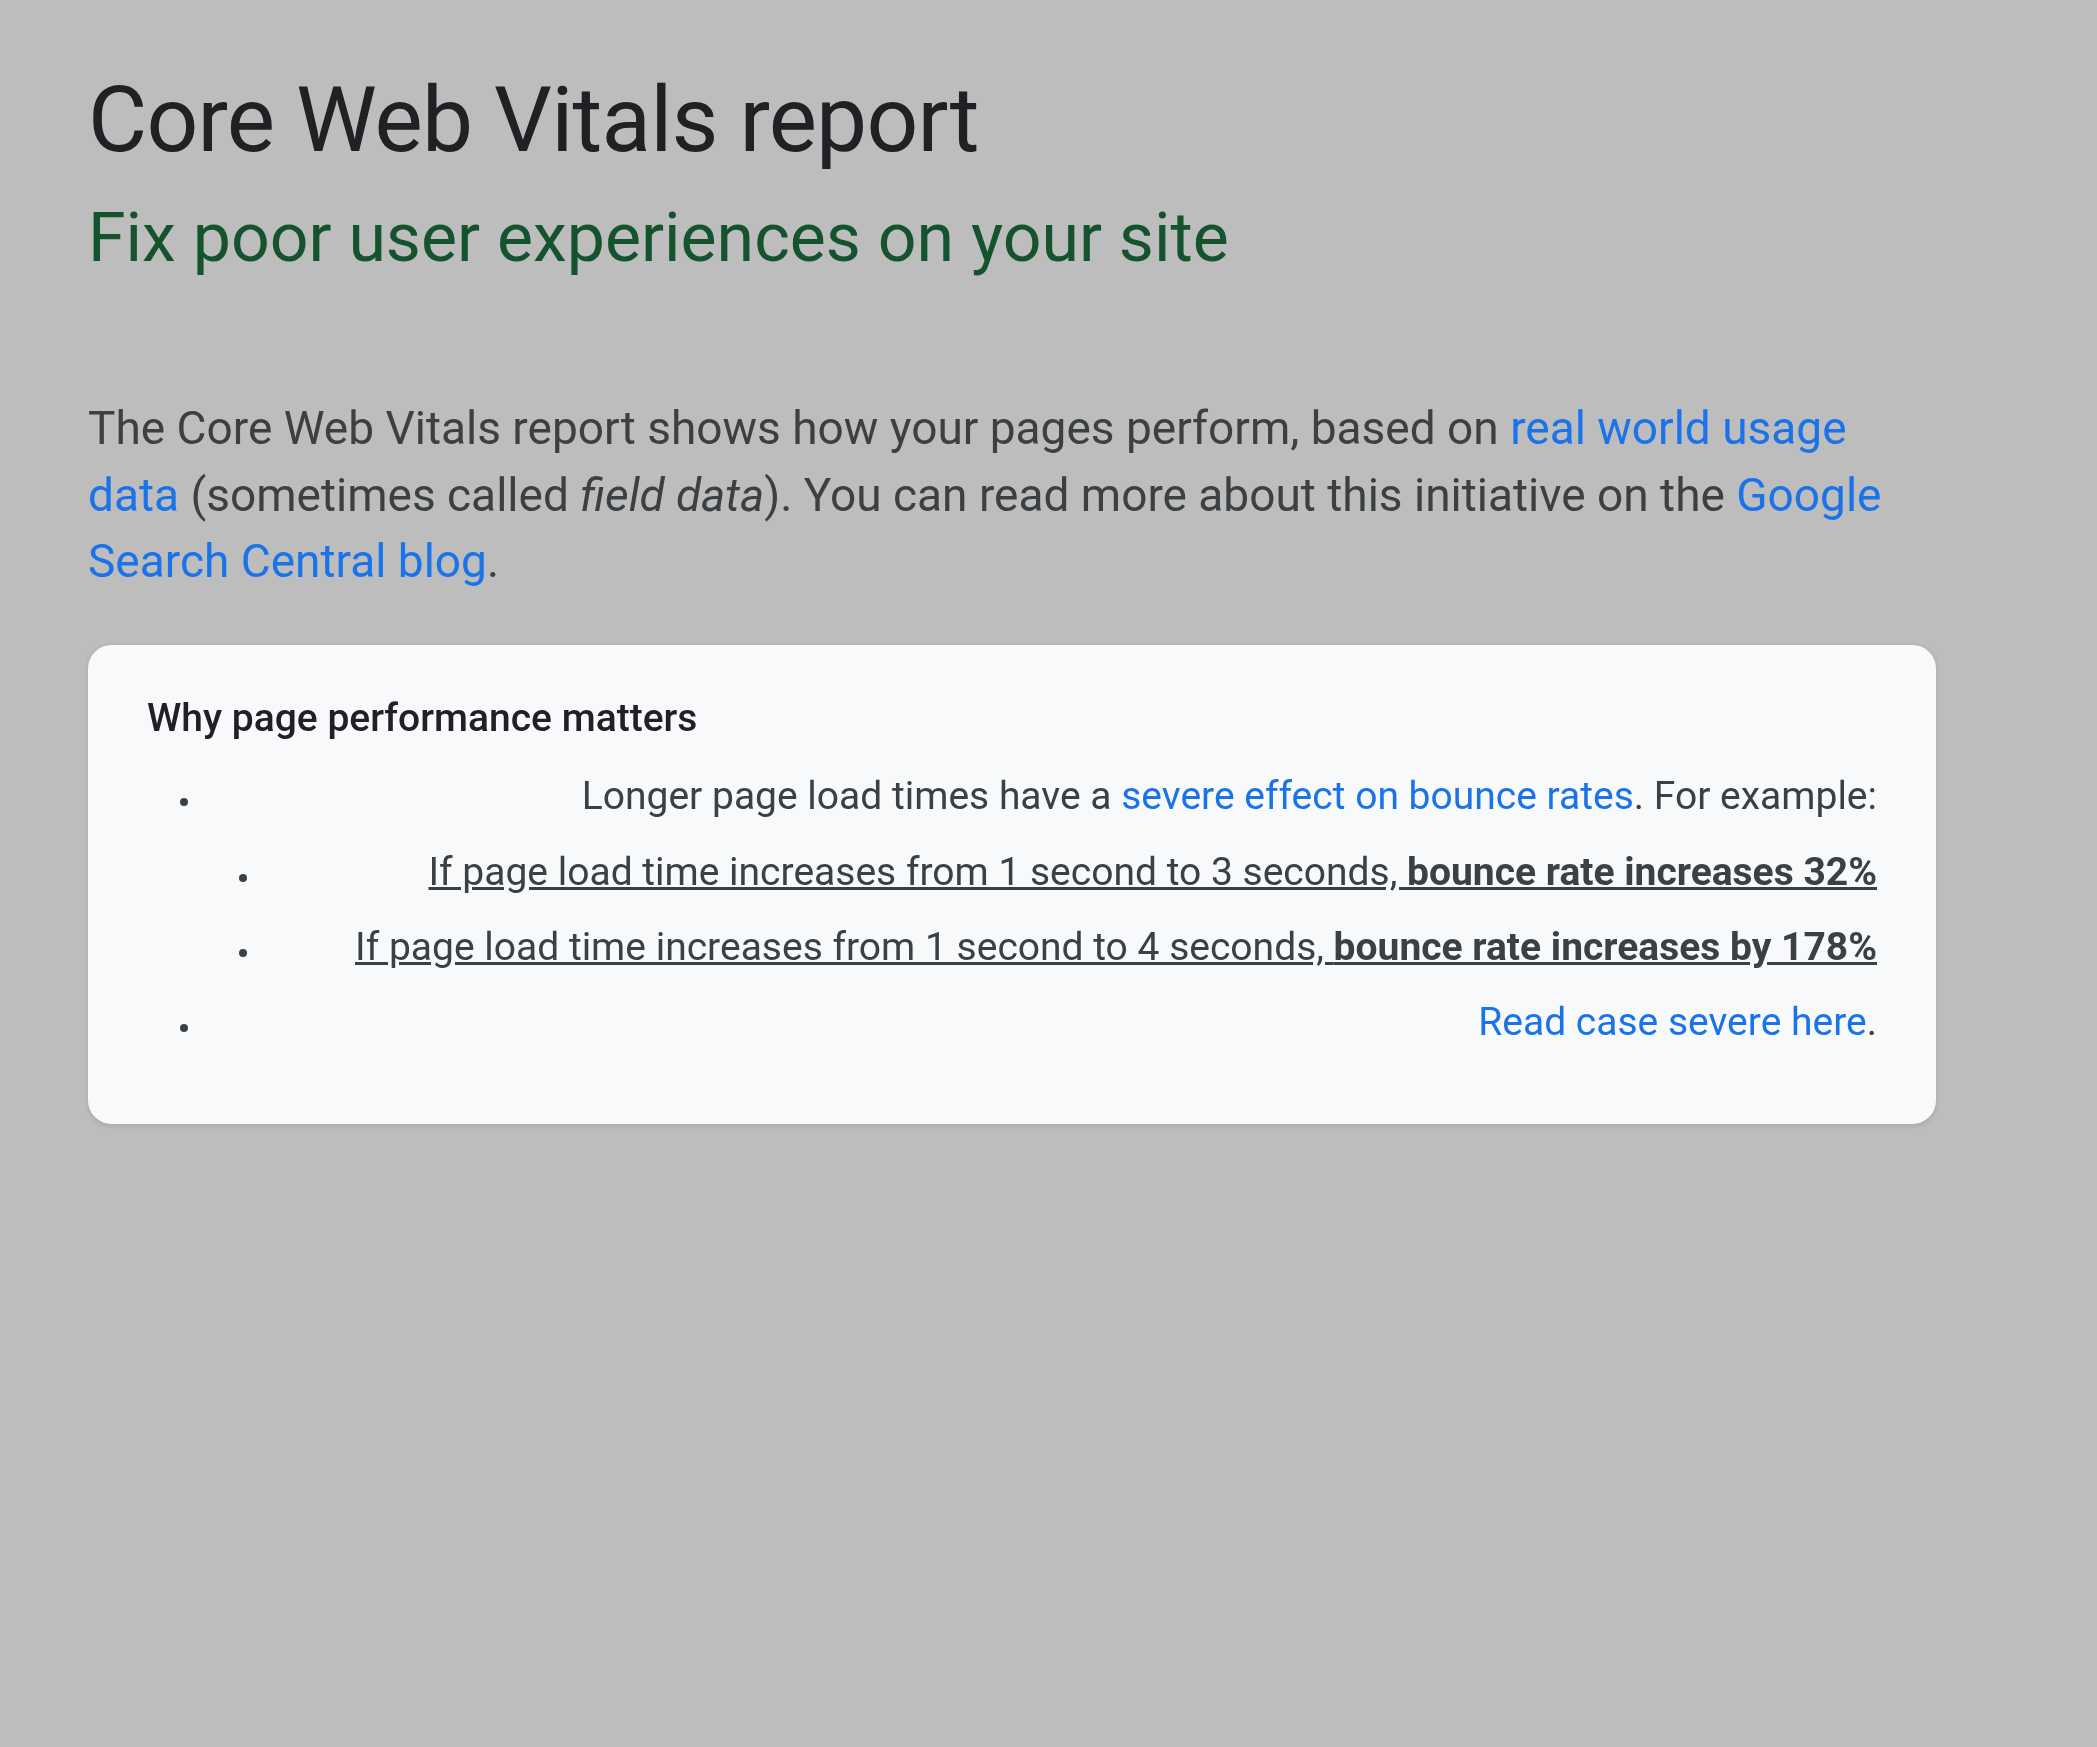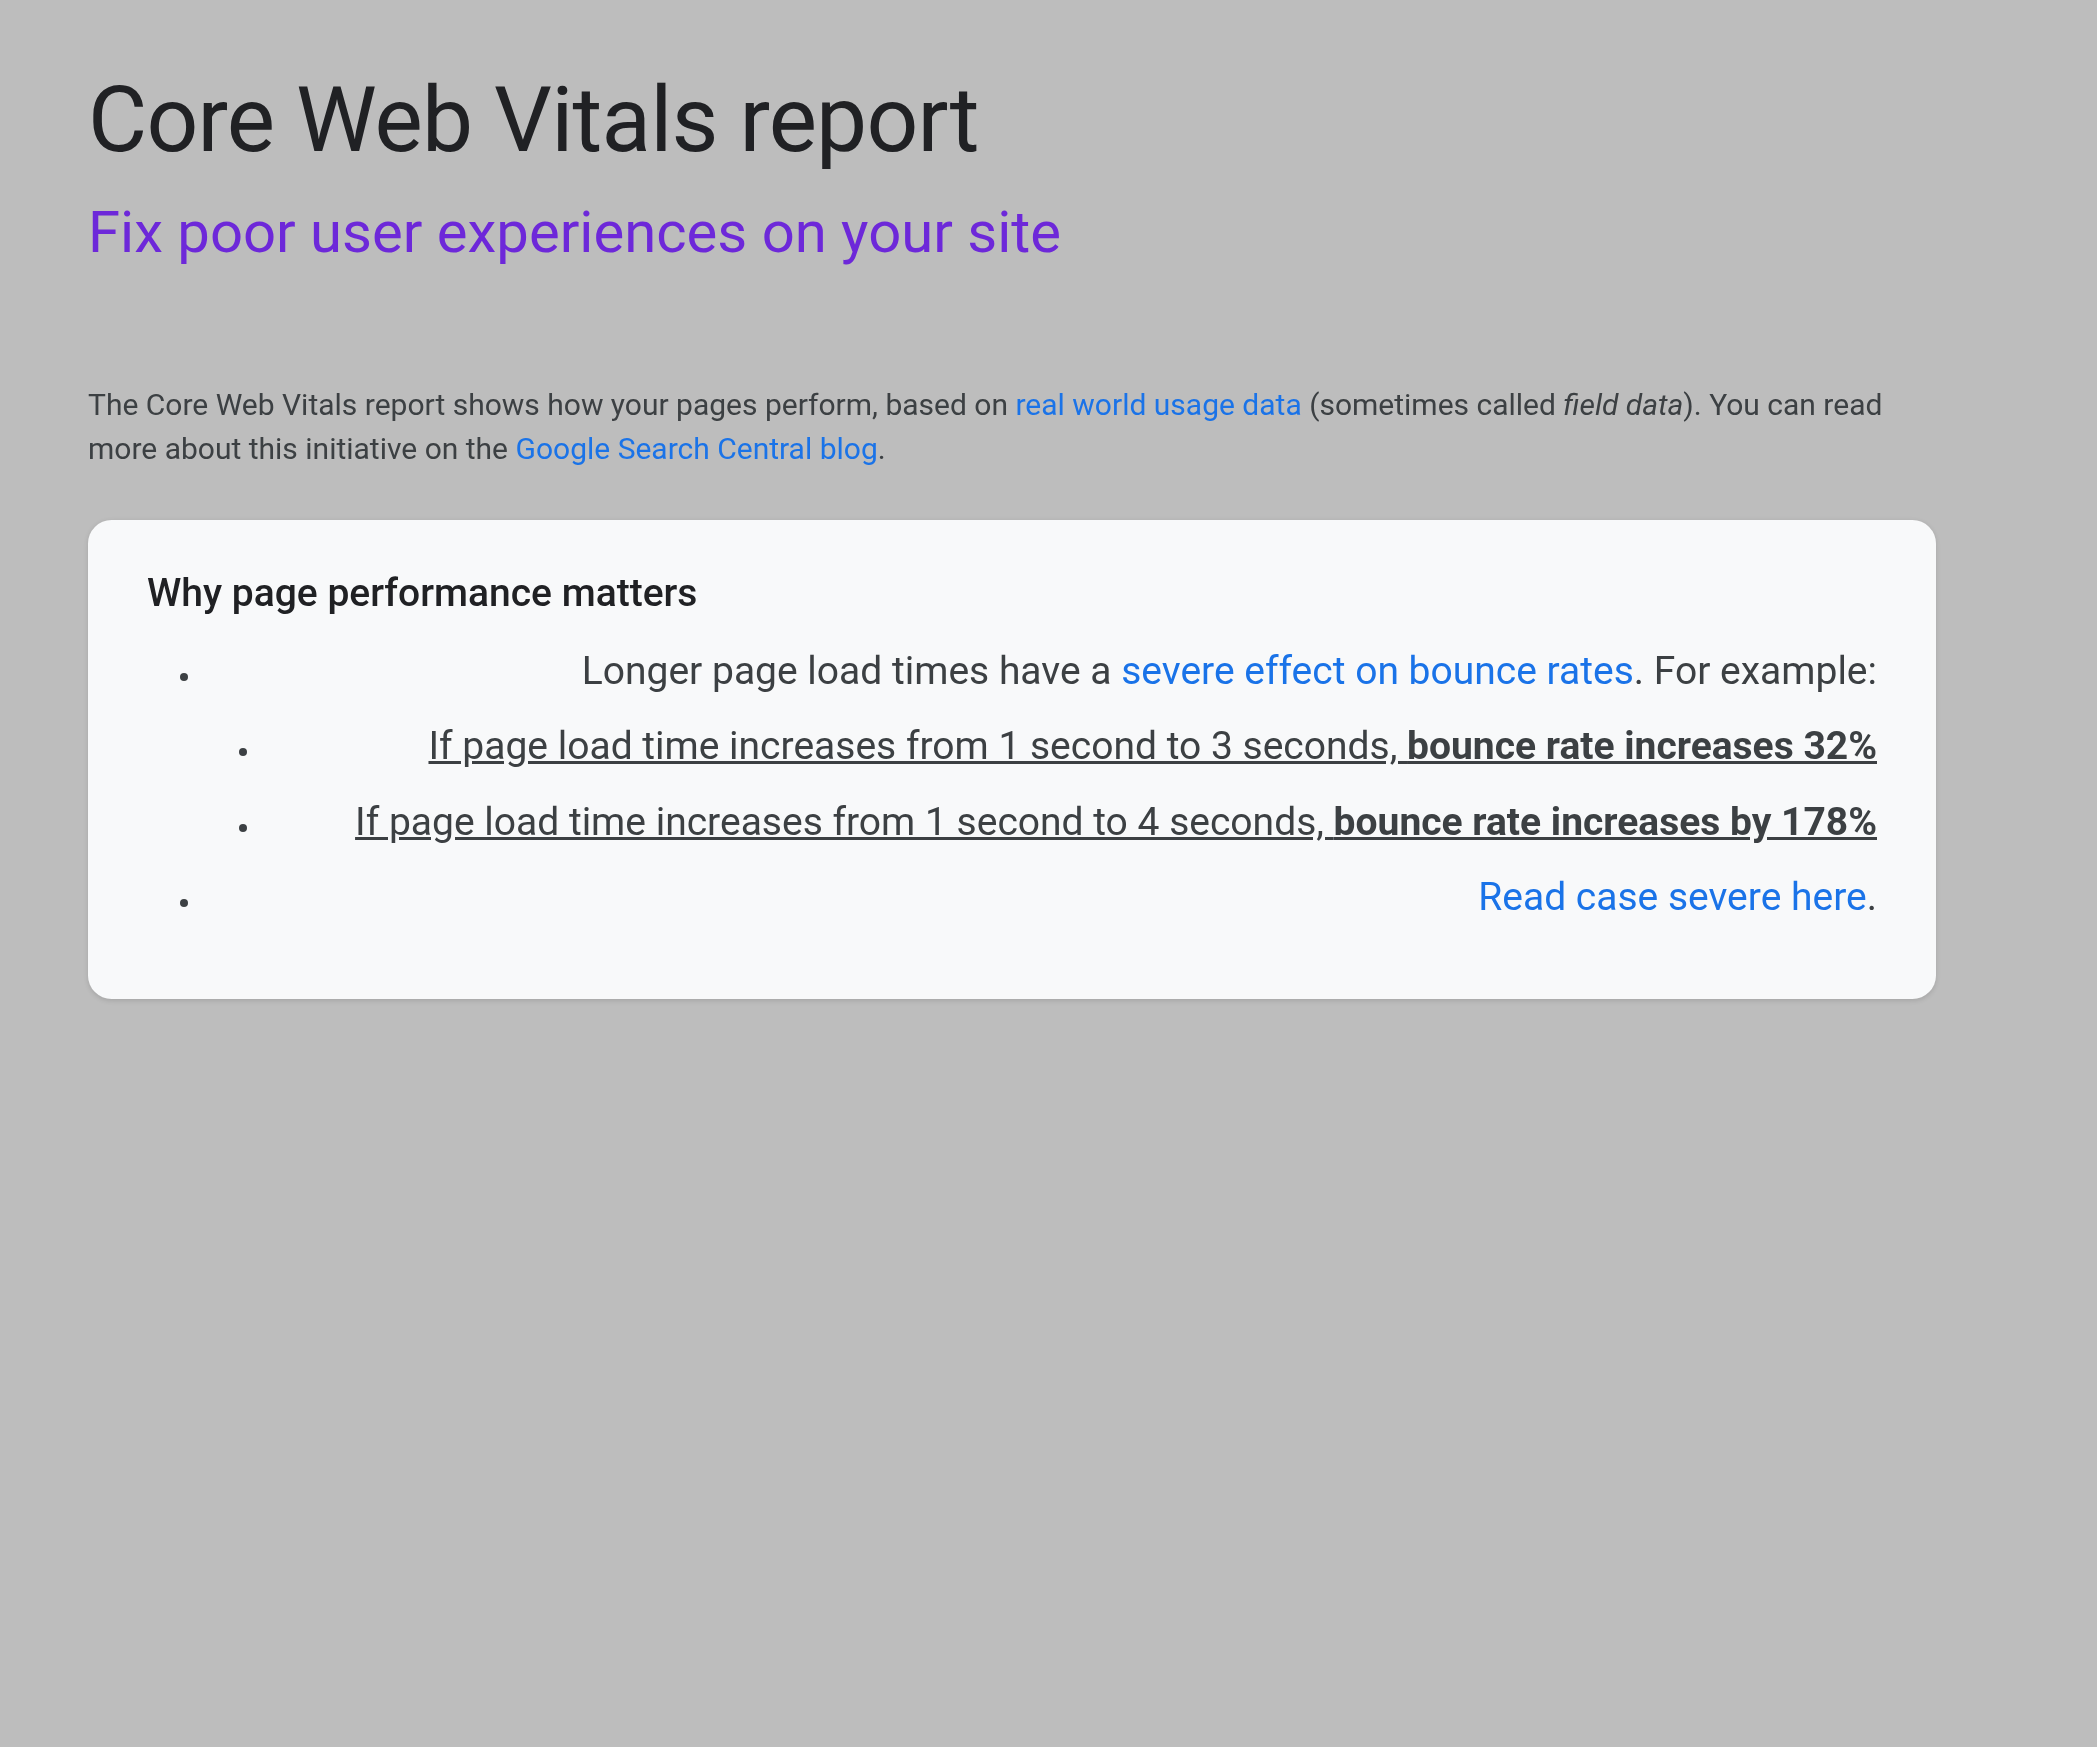--- a/index.html
+++ b/index.html
@@ -21,26 +21,26 @@
   }
   h1.title {
     margin: 0 0 25px 0;
     font-size: 91px;
     font-weight: 400;
     letter-spacing: -0.8px;
     color: #202124;
   }
   .subtitle {
     margin: 0 0 117px 0;
-    font-size: 58px;
+    font-size: 68px;
     font-weight: 400;
-    color: #6d28d9;
+    color: #14532d;
   }
   .intro {
-    font-size: 30px;
+    font-size: 46px;
     line-height: 1.45;
     color: #3c4043;
     margin: 0 0 50px 0;
   }
   .intro em {
     font-style: italic;
   }
   a.link {
     color: #1a73e8;
     text-decoration: none;

